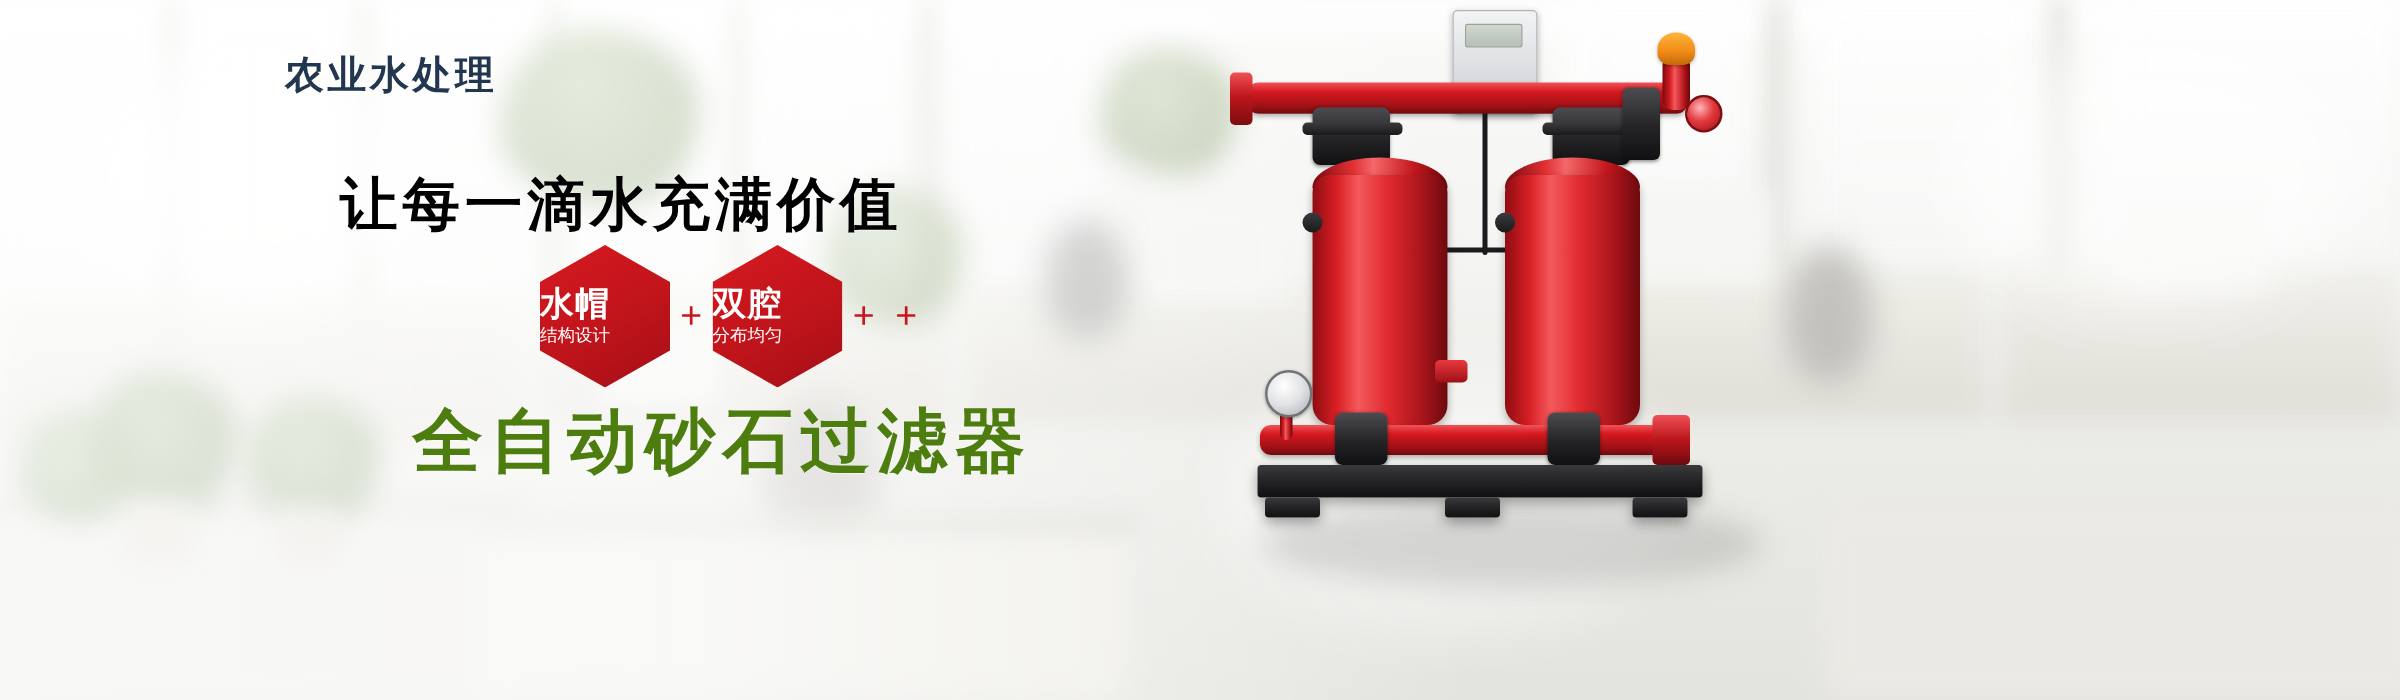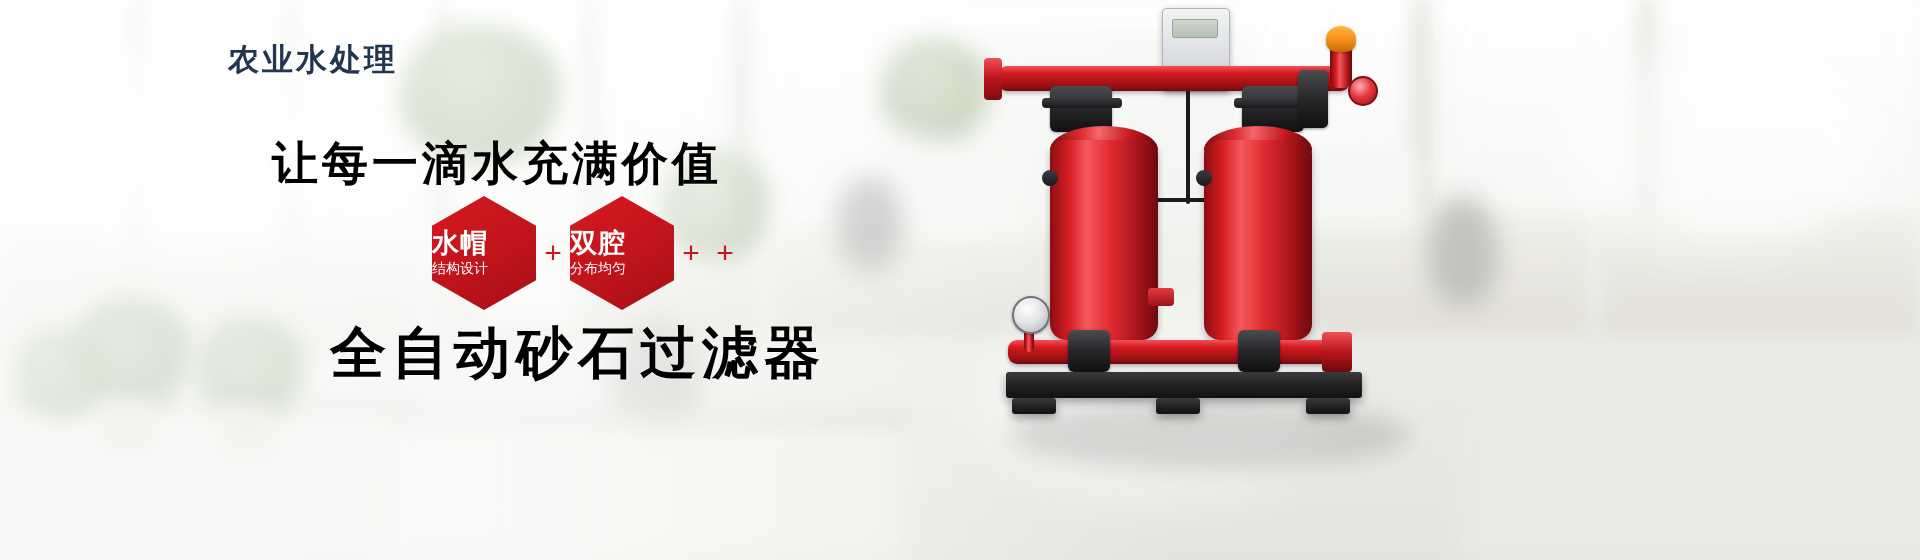--- a/index.html
+++ b/index.html
@@ -51,21 +51,21 @@
   .headline{
     position:absolute;left:272px;top:100px;
     font-size:46px;font-weight:bold;letter-spacing:4px;
     color:#000000;line-height:1;white-space:nowrap;
     text-shadow:0 1px 0 rgba(255,255,255,.55);
     margin-top:40px;
   }
   .subhead{
     position:absolute;left:330px;top:325px;
     font-size:56px;font-weight:bold;letter-spacing:6px;
-    color:#000000;line-height:1;white-space:nowrap;
+    color:#4d7c0f;line-height:1;white-space:nowrap;
     text-shadow:0 1px 0 rgba(255,255,255,.5);
   }
 
   
   .badges{
     position:absolute;left:432px;top:196px;
     display:flex;align-items:center;
   }
   .badge{
     position:relative;width:104px;height:114px;

